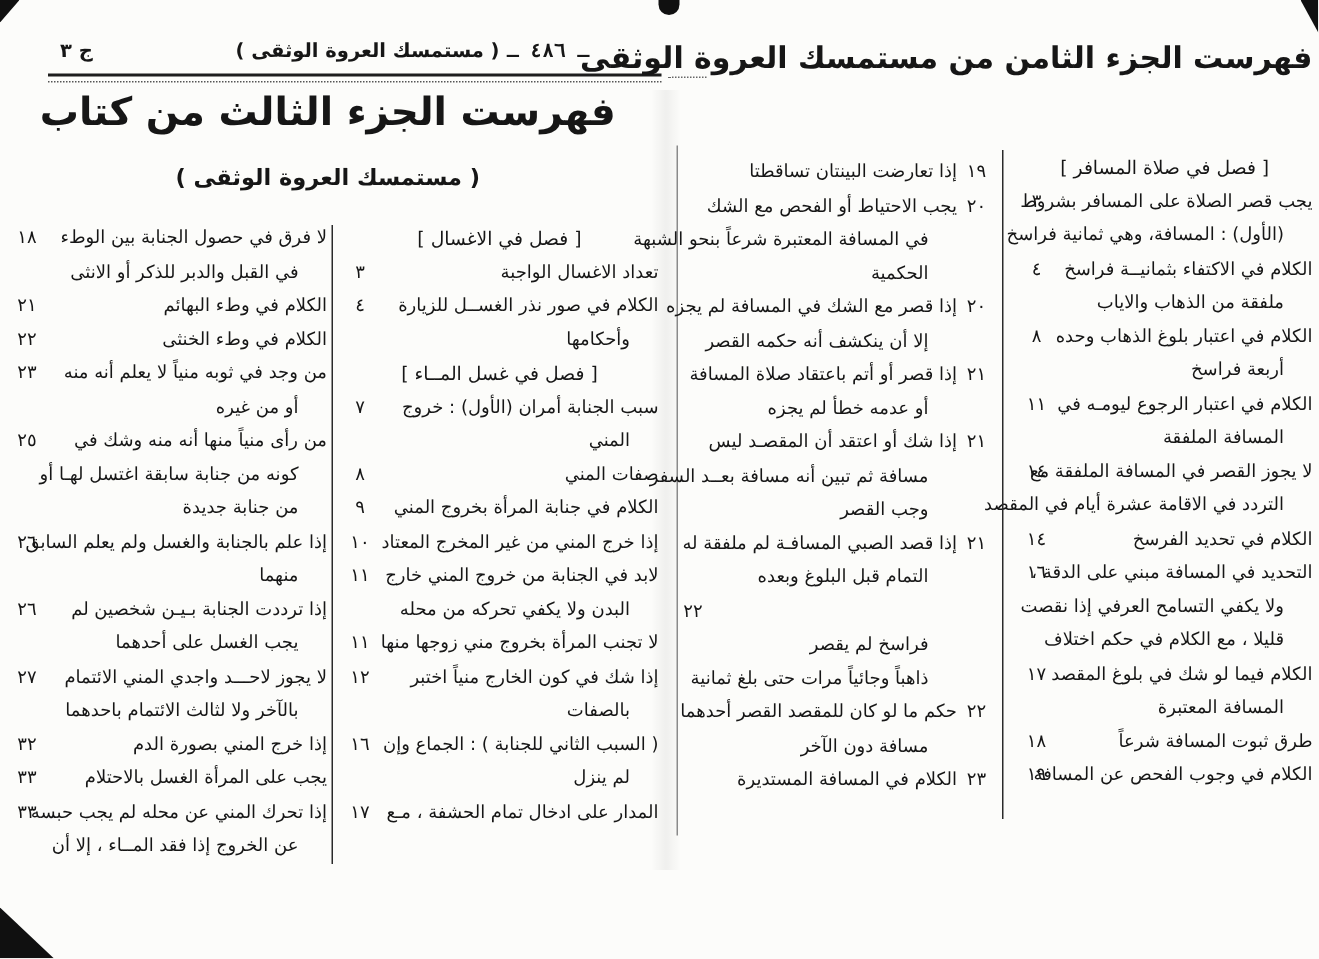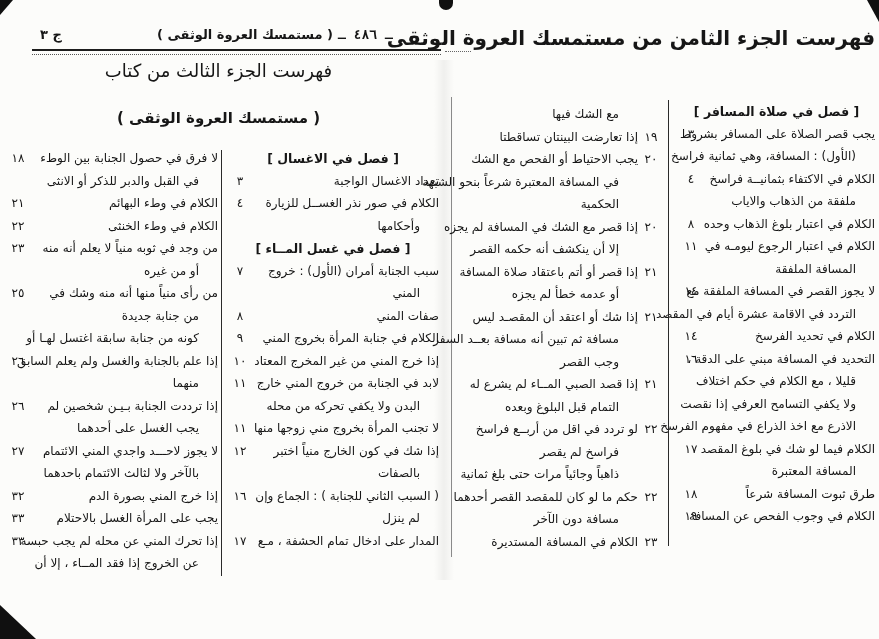--- a/index.html
+++ b/index.html
@@ -32,40 +32,40 @@
 
   
   .lp-header{position:absolute;top:27px;left:0;width:536px;height:20px;
     font-size:13px;font-weight:bold;}
   .hdr-vol{position:absolute;left:40px;top:0;}
   .hdr-title{position:absolute;left:150px;top:0;width:190px;text-align:center;}
   .hdr-page{position:absolute;left:338px;top:0;font-family:Liberation Mono, monospace;}
 
   
   .lp-title{position:absolute;top:60px;left:10px;right:16px;text-align:center;
-    font-size:18px;font-weight:normal;white-space:nowrap;}
+    font-size:26px;font-weight:bold;white-space:nowrap;}
   .lp-subtitle{position:absolute;top:109px;left:10px;right:16px;text-align:center;
     font-size:15px;font-weight:bold;}
   .rp-title{position:absolute;top:26px;left:21px;right:4px;text-align:center;
     font-size:20px;font-weight:bold;white-space:nowrap;}
 
   
   .col{position:absolute;}
   .lp-col-left{left:5px;top:147px;width:213px;}
   .lp-col-right{left:227px;top:147px;width:212px;}
   .rp-col-right{left:235px;top:100px;width:197px;}
   .rp-col-left{left:6px;top:103px;width:215px;}
 
   .row{display:flex;height:22.5px;align-items:center;}
   .row .num{flex:0 0 26px;text-align:center;font-size:12px;}
   .row .txt{flex:1;min-width:0;text-align:right;white-space:nowrap;
     font-size:12px;letter-spacing:-0.2px;}
   .row.cont .txt{padding-right:19px;}
   .row.hdr{justify-content:center;}
-  .row.hdr .htxt{font-size:12.5px;font-weight:bold;white-space:nowrap;}
+  .row.hdr .htxt{font-size:12.5px;font-weight:normal;white-space:nowrap;}
 </style>
 </head>
 <body>
 
 <div class="mark tl"></div>
 <div class="mark tm"></div>
 <div class="mark tr"></div>
 <div class="mark bl"></div>
 <div class="spine-shadow"></div>
 
@@ -104,25 +104,25 @@
       <div class="row cont">
         <span class="num"></span>
         <span class="txt" dir="rtl">أو من غيره</span>
       </div>
       <div class="row entry">
         <span class="num">٢٥</span>
         <span class="txt" dir="rtl">من رأى منياً منها أنه منه وشك في</span>
       </div>
       <div class="row cont">
         <span class="num"></span>
+        <span class="txt" dir="rtl">كونه من جنابة سابقة اغتسل لهـا أو</span>
+      </div>
+      <div class="row cont">
+        <span class="num"></span>
         <span class="txt" dir="rtl">من جنابة جديدة</span>
-      </div>
-      <div class="row cont">
-        <span class="num"></span>
-        <span class="txt" dir="rtl">كونه من جنابة سابقة اغتسل لهـا أو</span>
       </div>
       <div class="row entry">
         <span class="num">٢٦</span>
         <span class="txt" dir="rtl">إذا علم بالجنابة والغسل ولم يعلم السابق</span>
       </div>
       <div class="row cont">
         <span class="num"></span>
         <span class="txt" dir="rtl">منهما</span>
       </div>
       <div class="row entry">
@@ -256,20 +256,24 @@
         <span class="txt" dir="rtl">الكلام في الاكتفاء بثمانيــة فراسخ</span>
       </div>
       <div class="row cont">
         <span class="num"></span>
         <span class="txt" dir="rtl">ملفقة من الذهاب والاياب</span>
       </div>
       <div class="row entry">
         <span class="num">٨</span>
         <span class="txt" dir="rtl">الكلام في اعتبار بلوغ الذهاب وحده</span>
       </div>
+      <div class="row cont">
+        <span class="num"></span>
+        <span class="txt" dir="rtl">أربعة فراسخ</span>
+      </div>
       <div class="row entry">
         <span class="num">١١</span>
         <span class="txt" dir="rtl">الكلام في اعتبار الرجوع ليومـه في</span>
       </div>
       <div class="row cont">
         <span class="num"></span>
         <span class="txt" dir="rtl">المسافة الملفقة</span>
       </div>
       <div class="row entry">
         <span class="num">١٤</span>
@@ -282,52 +286,44 @@
       <div class="row entry">
         <span class="num">١٤</span>
         <span class="txt" dir="rtl">الكلام في تحديد الفرسخ</span>
       </div>
       <div class="row entry">
         <span class="num">١٦</span>
         <span class="txt" dir="rtl">التحديد في المسافة مبني على الدقة ،</span>
       </div>
       <div class="row cont">
         <span class="num"></span>
+        <span class="txt" dir="rtl">ولا يكفي التسامح العرفي إذا نقصت</span>
+      </div>
+      <div class="row cont">
+        <span class="num"></span>
         <span class="txt" dir="rtl">قليلا ، مع الكلام في حكم اختلاف</span>
-      </div>
-      <div class="row cont">
-        <span class="num"></span>
-        <span class="txt" dir="rtl">ولا يكفي التسامح العرفي إذا نقصت</span>
-      </div>
-      <div class="row cont">
-        <span class="num"></span>
-        <span class="txt" dir="rtl">الاذرع مع اخذ الذراع في مفهوم الفرسخ</span>
       </div>
       <div class="row entry">
         <span class="num">١٧</span>
         <span class="txt" dir="rtl">الكلام فيما لو شك في بلوغ المقصد</span>
       </div>
       <div class="row cont">
         <span class="num"></span>
         <span class="txt" dir="rtl">المسافة المعتبرة</span>
       </div>
       <div class="row entry">
         <span class="num">١٨</span>
         <span class="txt" dir="rtl">طرق ثبوت المسافة شرعاً</span>
       </div>
       <div class="row entry">
         <span class="num">١٩</span>
         <span class="txt" dir="rtl">الكلام في وجوب الفحص عن المسافة</span>
       </div>
     </div>
   <div class="col rp-col-left">
-      <div class="row cont">
-        <span class="txt" dir="rtl">مع الشك فيها</span>
-        <span class="num"></span>
-      </div>
       <div class="row entry">
         <span class="txt" dir="rtl">إذا تعارضت البينتان تساقطتا</span>
         <span class="num">١٩</span>
       </div>
       <div class="row entry">
         <span class="txt" dir="rtl">يجب الاحتياط أو الفحص مع الشك</span>
         <span class="num">٢٠</span>
       </div>
       <div class="row cont">
         <span class="txt" dir="rtl">في المسافة المعتبرة شرعاً بنحو الشبهة</span>
@@ -359,29 +355,28 @@
       </div>
       <div class="row cont">
         <span class="txt" dir="rtl">مسافة ثم تبين أنه مسافة بعــد السفر</span>
         <span class="num"></span>
       </div>
       <div class="row cont">
         <span class="txt" dir="rtl">وجب القصر</span>
         <span class="num"></span>
       </div>
       <div class="row entry">
-        <span class="txt" dir="rtl">إذا قصد الصبي المــاء لم يشرع له</span>
+        <span class="txt" dir="rtl">إذا قصد الصبي المسافـة لم ملفقة له</span>
         <span class="num">٢١</span>
       </div>
       <div class="row cont">
         <span class="txt" dir="rtl">التمام قبل البلوغ وبعده</span>
         <span class="num"></span>
       </div>
       <div class="row entry">
-        <span class="txt" dir="rtl">لو تردد في اقل من أربــع فراسخ</span>
         <span class="num">٢٢</span>
       </div>
       <div class="row cont">
         <span class="txt" dir="rtl">فراسخ لم يقصر</span>
         <span class="num"></span>
       </div>
       <div class="row cont">
         <span class="txt" dir="rtl">ذاهباً وجائياً مرات حتى بلغ ثمانية</span>
         <span class="num"></span>
       </div>

